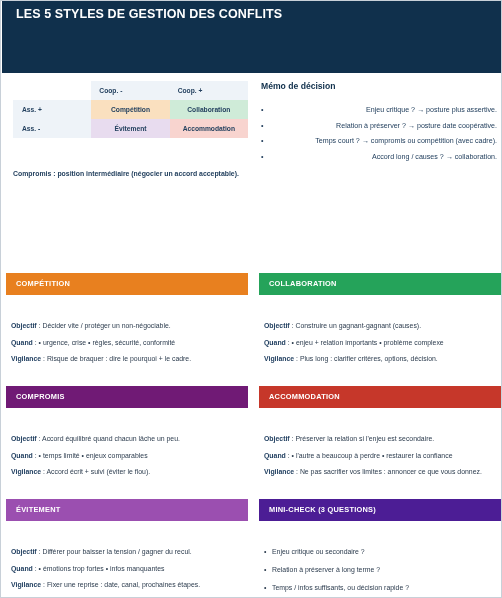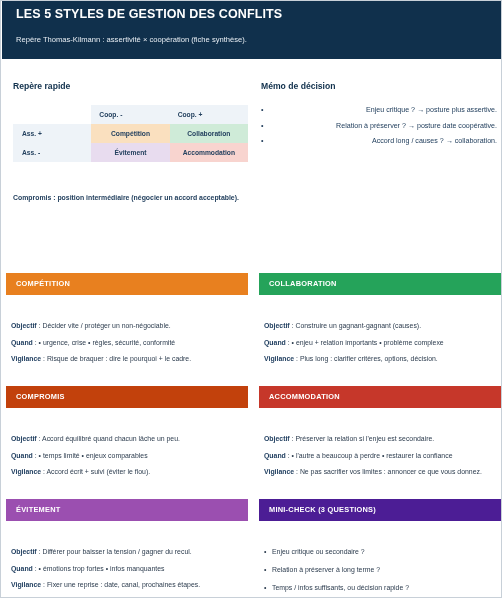--- a/index.html
+++ b/index.html
@@ -22,21 +22,21 @@
     border: 1px solid #c8d0d8;
     overflow: hidden;
   }
 
   
   .header-band {
     position: absolute;
     left: 1px;
     top: 0;
     width: 500px;
-    height: 58px;
+    height: 72px;
     background: #10304c;
     color: #ffffff;
     box-sizing: border-box;
     padding: 5px 14px 0 14px;
   }
   .header-title {
     font-size: 12.5px;
     font-weight: bold;
     letter-spacing: 0.1px;
     line-height: 16px;
@@ -211,27 +211,25 @@
     color: #2b3b4d;
   }
 </style>
 </head>
 <body>
 
 <div class="page">
 
   <div class="header-band" style="background-color: rgb(16, 48, 76);">
     <div class="header-title">LES 5 STYLES DE GESTION DES CONFLITS</div>
-    <div class="header-sub">Repère Thomas-Kilmann : assertivité × coopération (fiche synthèse).</div>
   </div>
 
   <div class="cols">
 
     <div class="col-left">
-      <div class="section-title">Repère rapide</div>
 
       <table class="matrix">
         <tbody>
             <tr>
           <td class="corner"></td>
           <td class="colhead">Coop. -</td>
           <td class="colhead">Coop. +</td>
         </tr>
         <tr>
           <td class="rowhead">Ass. +</td>
@@ -247,20 +245,21 @@
         </table>
 
       <div class="matrix-note">Compromis : position intermédiaire (négocier un accord acceptable).</div>
     </div>
 
     <div class="col-right">
       <div class="section-title">Mémo de décision</div>
       <ul class="memo-list">
         <li>Enjeu critique ? → posture plus assertive.</li>
         <li>Relation à préserver ? → posture date coopérative.</li>
+        <li>Temps court ? → compromis ou compétition (avec cadre).</li>
         <li>Accord long / causes ? → collaboration.</li>
       </ul>
     </div>
   </div>
 
   <div class="cards">
 
     <div class="card left r1">
       <div class="card-bar" style="background-color: rgb(232, 128, 31);">COMPÉTITION</div>
       <div class="card-body">
@@ -285,21 +284,21 @@
         <div class="card-line">
           <span class="lbl">Quand</span><span> :  </span><span>• enjeu + relation importants • problème complexe</span>
         </div>
         <div class="card-line">
           <span class="lbl">Vigilance</span><span> : </span><span>Plus long : clarifier critères, options, décision.</span>
         </div>
       </div>
     </div>
 
     <div class="card left r2">
-      <div class="card-bar" style="background-color: #c2410c;">COMPROMIS</div>
+      <div class="card-bar" style="background-color: #701a75;">COMPROMIS</div>
       <div class="card-body">
         <div class="card-line">
           <span class="lbl">Objectif</span><span> : </span><span>Accord équilibré quand chacun lâche un peu.</span>
         </div>
         <div class="card-line">
           <span class="lbl">Quand</span><span> :  </span><span>• temps limité • enjeux comparables</span>
         </div>
         <div class="card-line">
           <span class="lbl">Vigilance</span><span> : </span><span>Accord écrit + suivi (éviter le flou).</span>
         </div>

